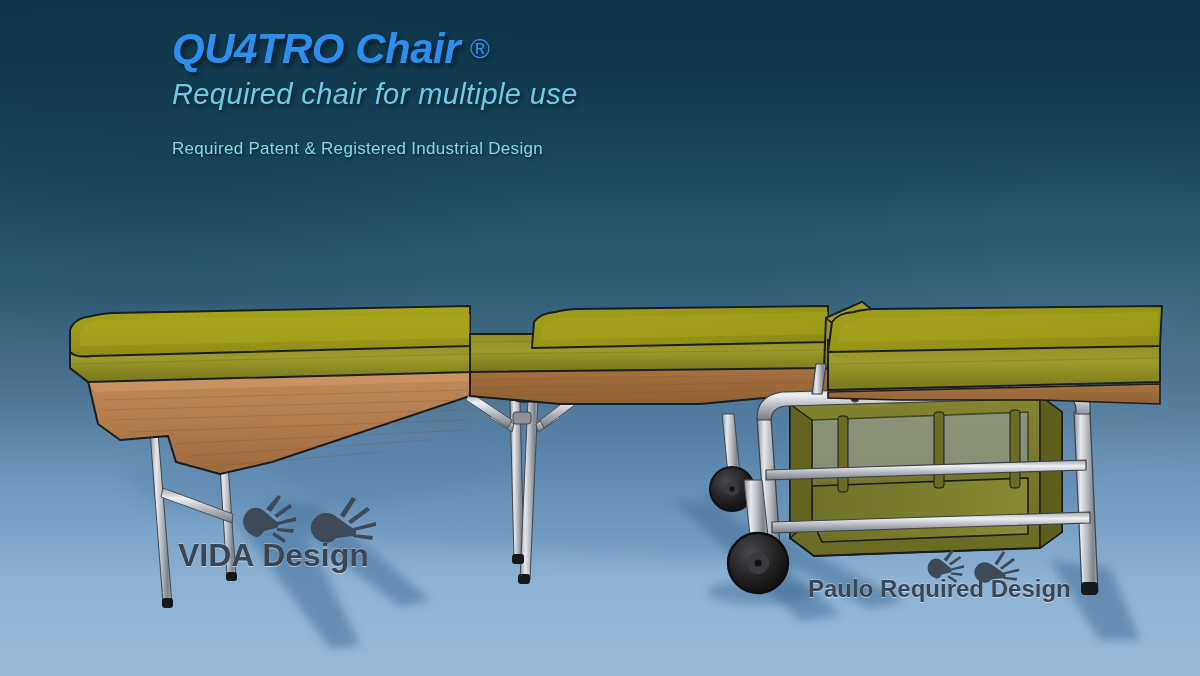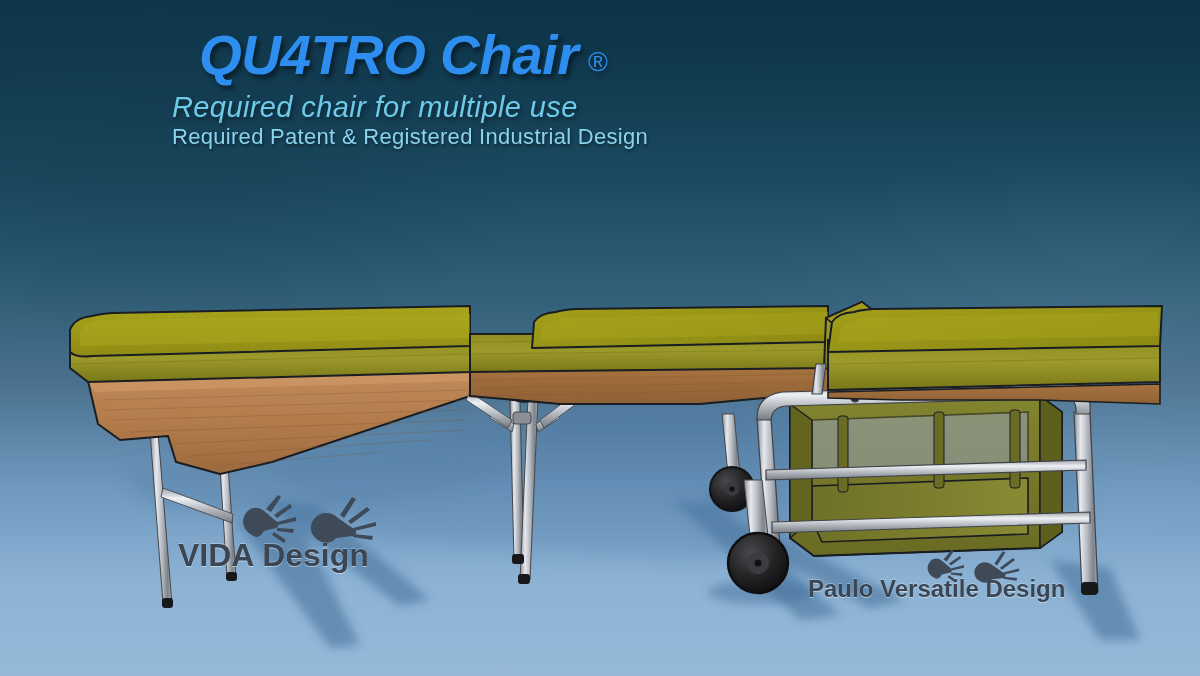--- a/index.html
+++ b/index.html
@@ -47,48 +47,48 @@
     left: 172px;
     top: 28px;
     width: 780px;
   }
   .title-line {
     display: flex;
     align-items: flex-end;
     gap: 10px;
   }
   .main-title {
-    font-size: 55px;
+    font-size: 42px;
     font-weight: bold;
     font-style: italic;
     color: #2e8ef0;
     letter-spacing: -0.5px;
     line-height: 1.0;
     text-shadow: 3px 4px 5px rgba(0,0,0,.48);
     white-space: nowrap;
-    margin-left: 27px;
   }
   .reg-mark {
     font-size: 27px;
     color: #2e8ef0;
     font-style: normal;
     padding-bottom: 5px;
     text-shadow: 2px 3px 4px rgba(0,0,0,.45);
   }
   .subtitle {
     margin-top: 8px;
     font-size: 29px;
     font-style: italic;
     color: #6ecae9;
     letter-spacing: 0.4px;
     text-shadow: 2px 3px 4px rgba(0,0,0,.45);
     white-space: nowrap;
   }
   .patent-note {
-    font-size: 22px;
+    margin-top: 28px;
+    font-size: 17px;
     color: #8ad3ee;
     letter-spacing: 0.3px;
     text-shadow: 1px 2px 3px rgba(0,0,0,.45);
     white-space: nowrap;
   }
 
   
   .scene {
     position: absolute;
     left: 0; top: 0;
@@ -384,16 +384,16 @@
           <path d="M53 37 L70 38 L69 42 L53 40 Z"></path>
           <path d="M50 41 L62 49 L60 52 L48 44 Z"></path>
           <path d="M94 49 C86 44 84 33 92 26 C98 20 108 21 114 27 L130 38 C133 40 133 44 129 45 L112 47 C107 53 100 53 94 49 Z"></path>
           <path d="M116 24 L128 6 L132 8 L120 27 Z"></path>
           <path d="M124 30 L143 16 L146 19 L127 33 Z"></path>
           <path d="M129 37 L152 31 L152 35 L130 40 Z"></path>
           <path d="M129 43 L149 45 L148 49 L129 46 Z"></path>
         </g>
       </svg>
     </div>
-    <div class="logo-text">Paulo Versatile Design</div>
+    <div class="logo-text">Paulo Required Design</div>
   </div>
 
 </div>
 
 </body></html>

